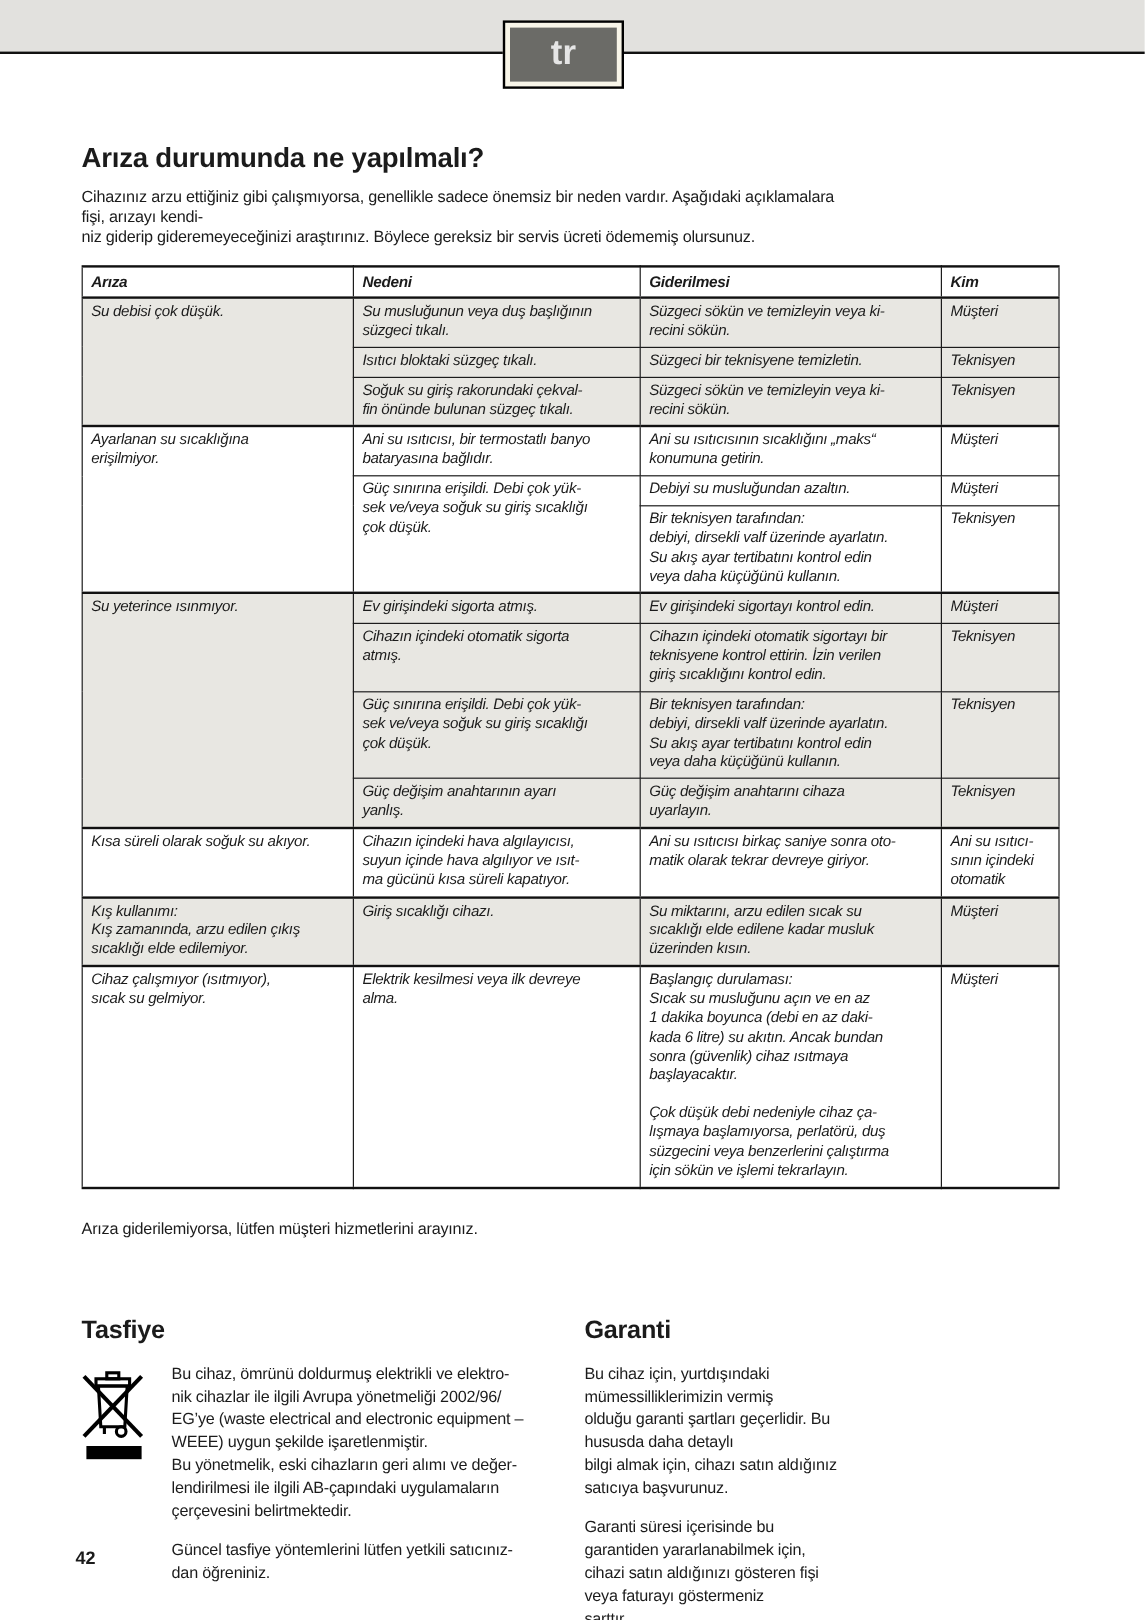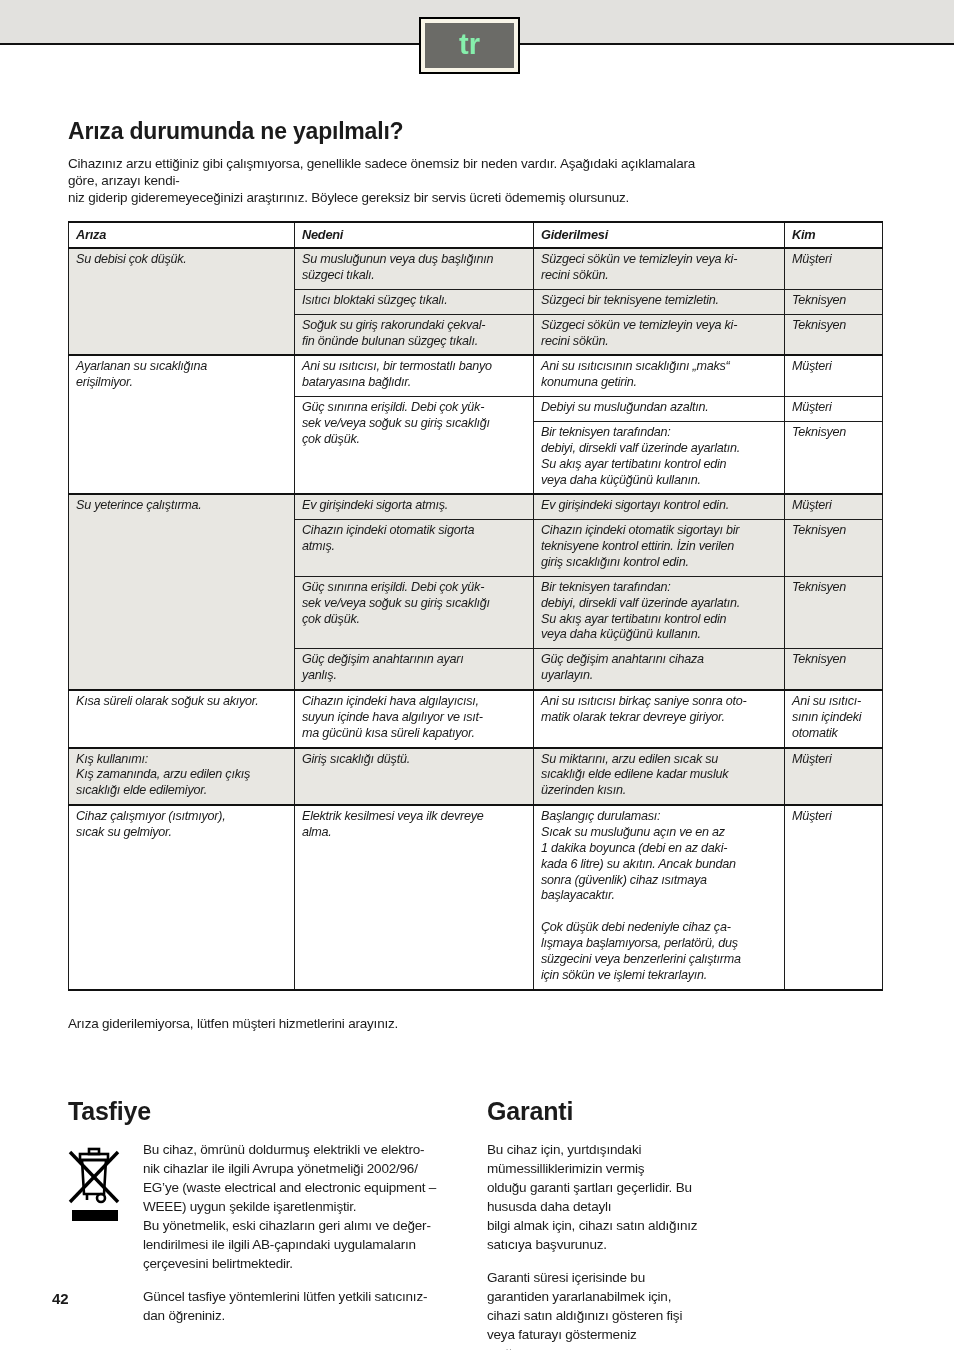--- a/index.html
+++ b/index.html
@@ -20,21 +20,21 @@
     position:absolute; top:17px; left:419px; width:101px; height:57px;
     background:var(--cream,#f8f5e8);
     border:2px solid #000;
     padding:4px;
     z-index:2;
   }
   .lang-box-inner {
     width:100%; height:100%;
     background:var(--lang-bg,#6b6b67);
     display:flex; align-items:center; justify-content:center;
-    color:#86efac; font-weight:bold; font-size:29px; line-height:1;
+    color:#e5e5e5; font-weight:bold; font-size:29px; line-height:1;
     padding-bottom:3px;
   }
   .content { position:absolute; top:47px; left:0; width:768px; padding:0 68px; }
   h1.page-title {
     margin:71px 0 10px; font-size:23px; font-weight:bold; letter-spacing:-0.2px;
   }
   .intro {
     font-size:13.5px; line-height:17px; letter-spacing:-0.2px;
     white-space:pre-line; margin-bottom:15px;
   }
@@ -59,43 +59,43 @@
   .fault-table tr.group-start td { border-top:2px solid #111;margin-top:40px; }
   .fault-table tr.shade td { background:var(--shade,#e8e7e2); }
   .footnote {
     margin-top:25px; font-size:13.5px; letter-spacing:-0.2px;
   }
   
   .bottom-grid {
     margin-top:66px;
     display:grid; grid-template-columns:392px 1fr; column-gap:27px;
   }
-  h2.section-title { font-size:25px; font-weight:bold; margin-bottom:14px; letter-spacing:-0.2px; }
+  h2.section-title { font-size:21px; font-weight:bold; margin-bottom:14px; letter-spacing:-0.2px; }
   .section-body { font-size:13.5px; line-height:19px; letter-spacing:-0.2px; }
   .section-body p { white-space:pre-line; margin-bottom:14px; }
   .disposal-row { display:flex;gap:10px; }
   .disposal-icon-wrap { width:65px; flex:0 0 65px; padding-top:2px; }
   .reserved { }
   .page-number {
-    position:absolute; left:52px; top:1290px;
+    position:absolute; left:63px; top:1290px;
     font-size:15px; font-weight:bold;
   }
 </style>
 </head>
 <body>
 
 <div class="top-band"></div>
 <div class="lang-box">
   <div class="lang-box-inner">tr</div>
 </div>
 
 <div class="content">
 
   <h1 class="page-title">Arıza durumunda ne yapılmalı?</h1>
-  <div class="intro">Cihazınız arzu ettiğiniz gibi çalışmıyorsa, genellikle sadece önemsiz bir neden vardır. Aşağıdaki açıklamalara göre, arızayı kendi-
+  <div class="intro">Cihazınız arzu ettiğiniz gibi çalışmıyorsa, genellikle sadece önemsiz bir neden vardır. Aşağıdaki açıklamalara fişi, arızayı kendi-
 niz giderip gideremeyeceğinizi araştırınız. Böylece gereksiz bir servis ücreti ödememiş olursunuz.</div>
 
   <table class="fault-table">
     <colgroup>
       <col style="width:226px">
         <col style="width:239px">
         <col style="width:251px">
         <col style="width:98px">
     </colgroup>
     <thead>
@@ -144,21 +144,21 @@
           <td>Müşteri</td>
         </tr>
         <tr class="">
           <td>Bir teknisyen tarafından:
 debiyi, dirsekli valf üzerinde ayarlatın.
 Su akış ayar tertibatını kontrol edin
 veya daha küçüğünü kullanın.</td>
           <td>Teknisyen</td>
         </tr>
         <tr class="shade group-start">
-          <td rowspan="4">Su yeterince çalıştırma.</td>
+          <td rowspan="4">Su yeterince ısınmıyor.</td>
           <td>Ev girişindeki sigorta atmış.</td>
           <td>Ev girişindeki sigortayı kontrol edin.</td>
           <td>Müşteri</td>
         </tr>
         <tr class="shade ">
           <td>Cihazın içindeki otomatik sigorta
 atmış.</td>
           <td>Cihazın içindeki otomatik sigortayı bir
 teknisyene kontrol ettirin. İzin verilen
 giriş sıcaklığını kontrol edin.</td>
@@ -189,21 +189,21 @@
           <td>Ani su ısıtıcısı birkaç saniye sonra oto-
 matik olarak tekrar devreye giriyor.</td>
           <td>Ani su ısıtıcı-
 sının içindeki
 otomatik</td>
         </tr>
         <tr class="shade group-start">
           <td rowspan="1">Kış kullanımı:
 Kış zamanında, arzu edilen çıkış
 sıcaklığı elde edilemiyor.</td>
-          <td>Giriş sıcaklığı düştü.</td>
+          <td>Giriş sıcaklığı cihazı.</td>
           <td>Su miktarını, arzu edilen sıcak su
 sıcaklığı elde edilene kadar musluk
 üzerinden kısın.</td>
           <td>Müşteri</td>
         </tr>
         <tr class="group-start">
           <td rowspan="1">Cihaz çalışmıyor (ısıtmıyor),
 sıcak su gelmiyor.</td>
           <td>Elektrik kesilmesi veya ilk devreye
 alma.</td>

